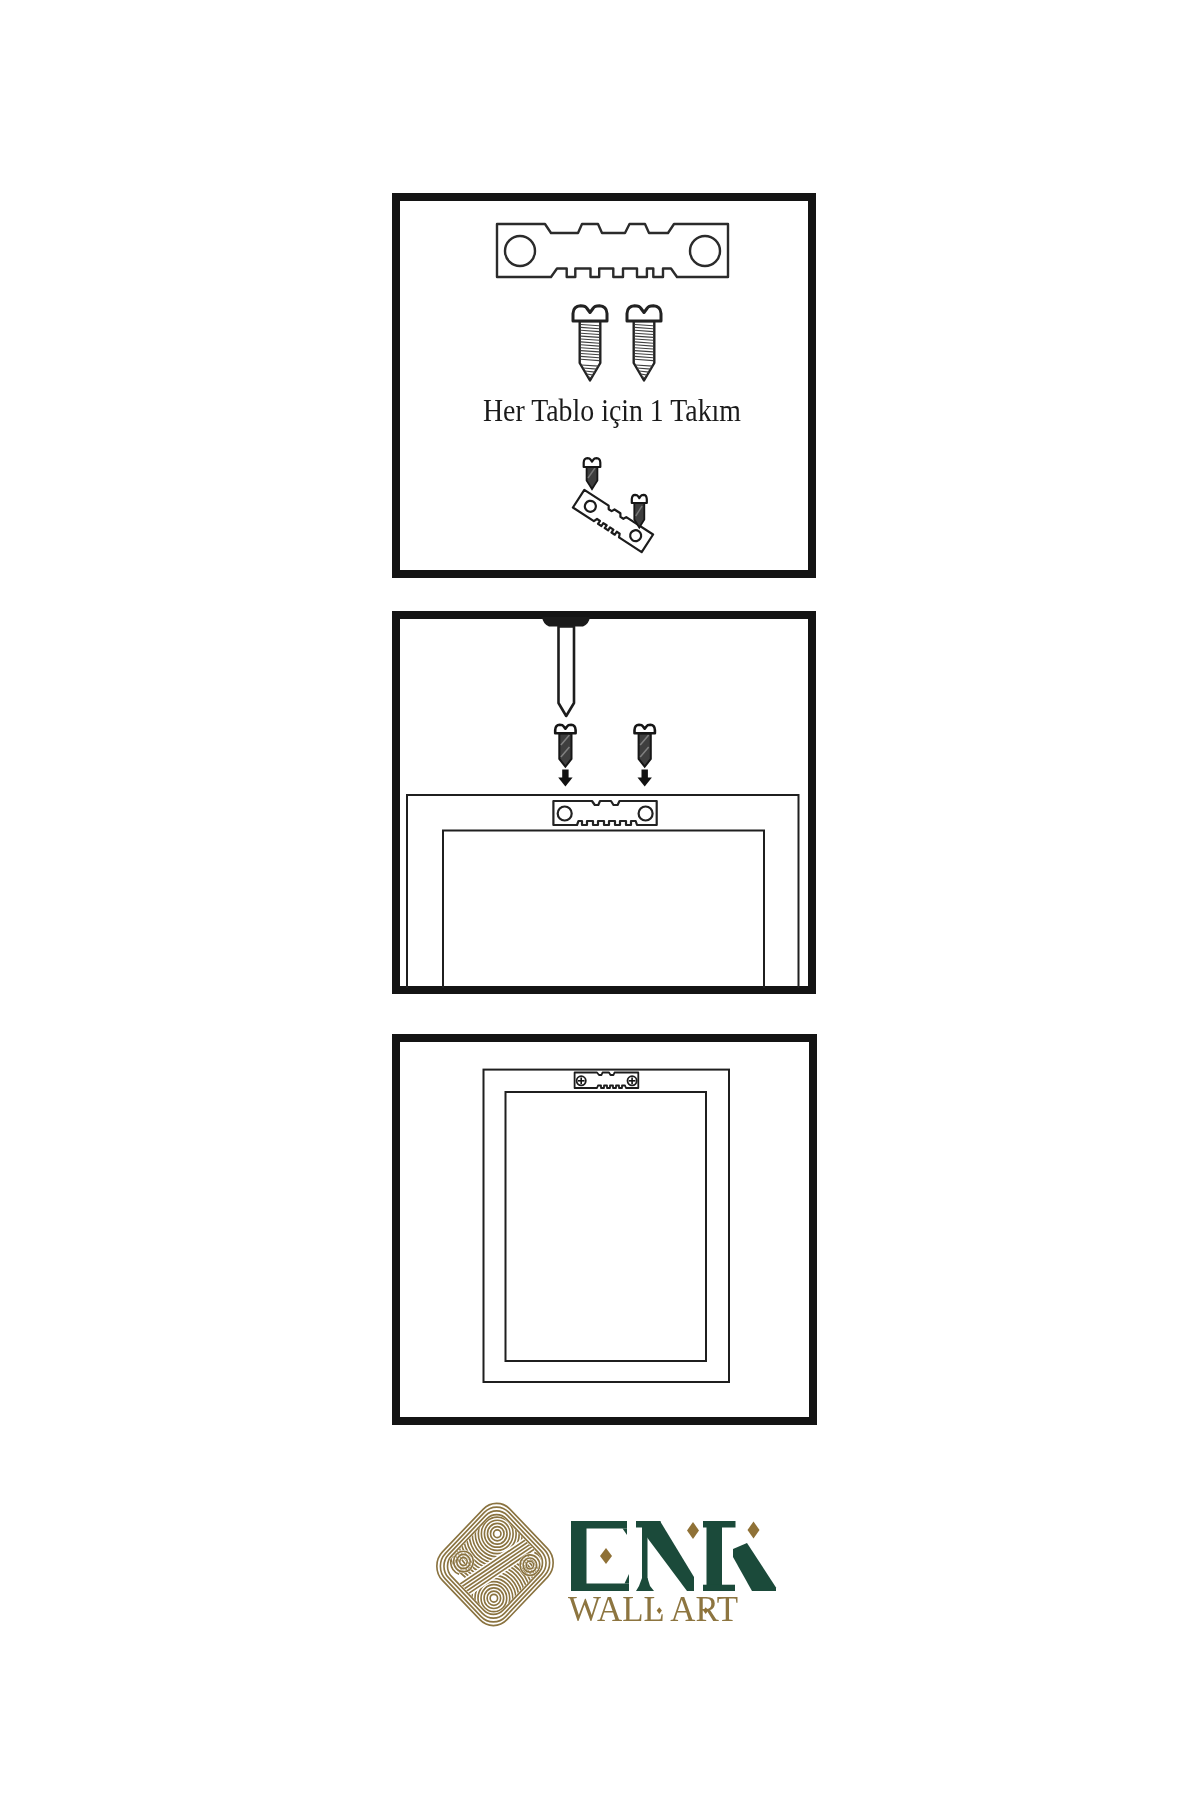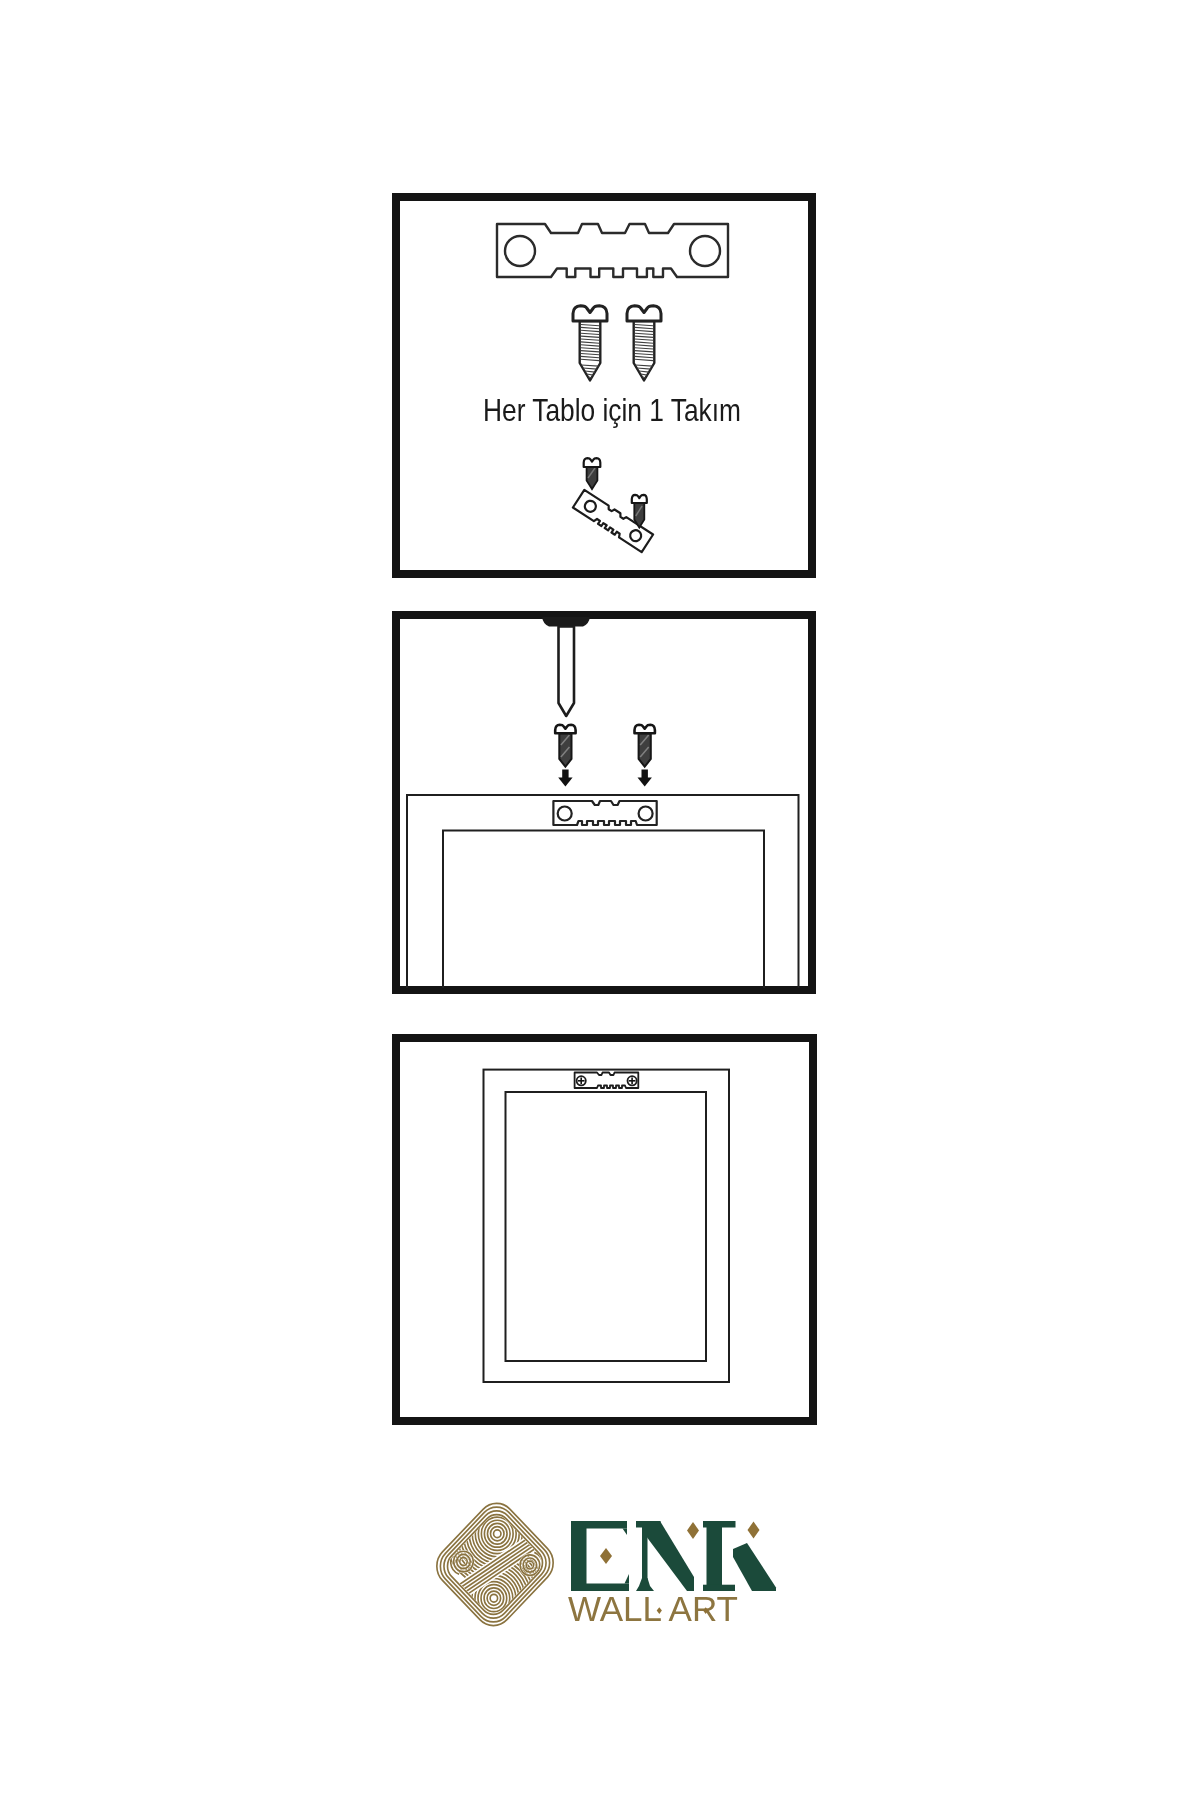--- a/index.html
+++ b/index.html
@@ -1,17 +1,17 @@
 <!DOCTYPE html>
 <html><head>
 <meta charset="utf-8">
 <style>
   html,body{margin:0;padding:0;background:#ffffff;}
   #page{position:relative;width:1200px;height:1800px;background:#ffffff;overflow:hidden;
-        font-family:Liberation Sans, sans-serif;}
+        font-family:Liberation Serif, serif;}
   svg{display:block;}
 </style>
 </head>
 <body>
 <div id="page">
 <svg width="1200" height="1800" viewBox="0 0 1200 1800">
 
   <rect x="396" y="197" width="416" height="377" fill="none" stroke="#141414" stroke-width="8"></rect>
   <rect x="396" y="615" width="416" height="375" fill="none" stroke="#141414" stroke-width="8"></rect>
   <rect x="396" y="1038" width="417" height="383" fill="none" stroke="#141414" stroke-width="8"></rect>

